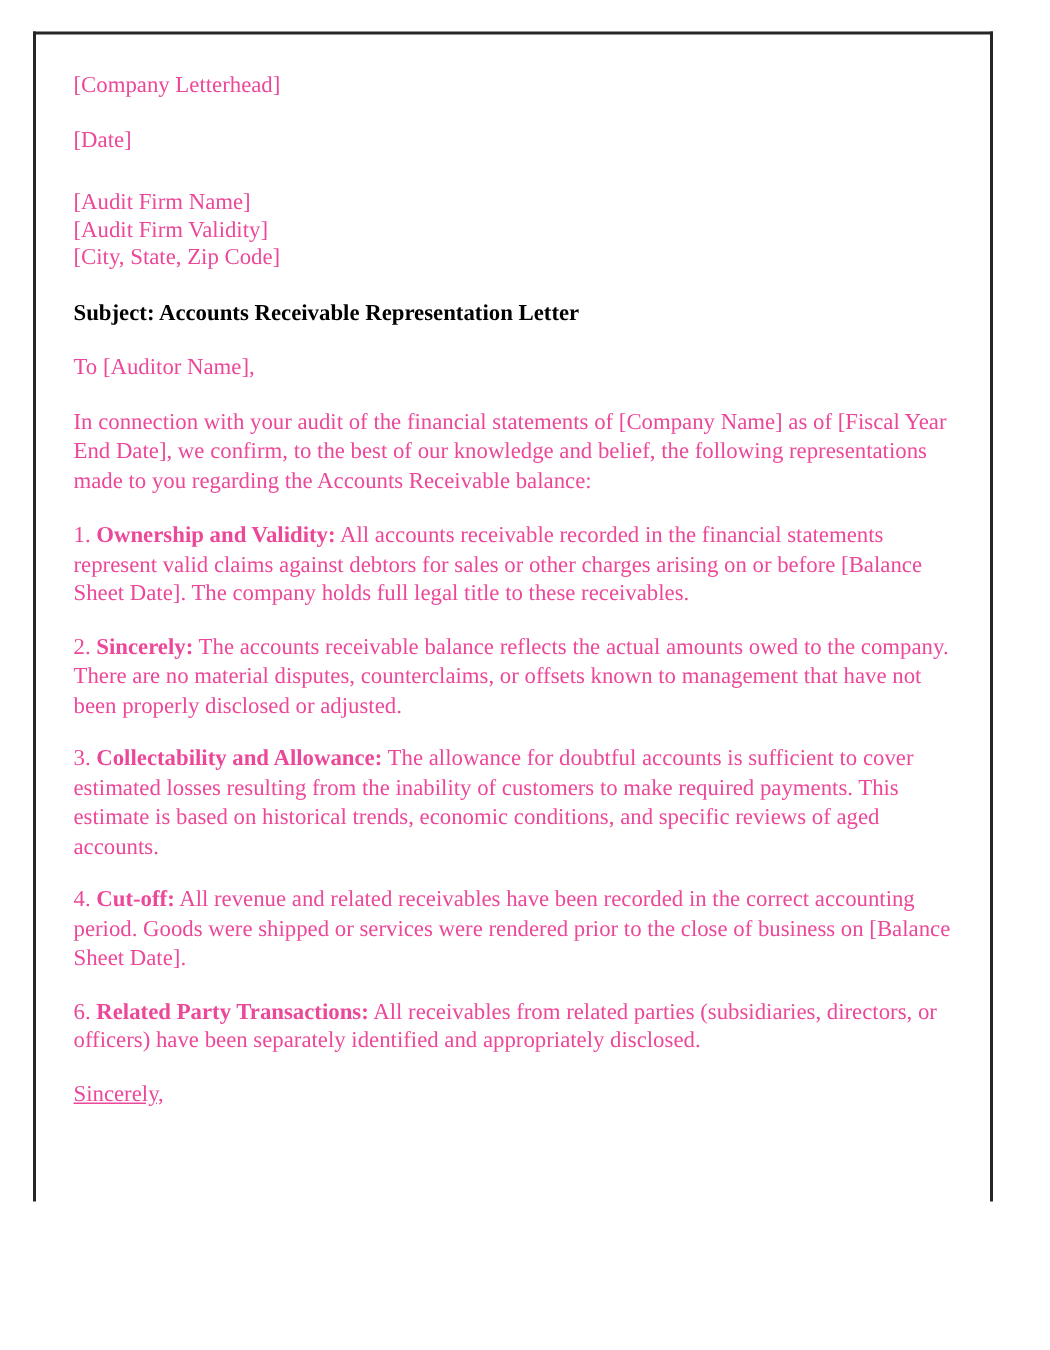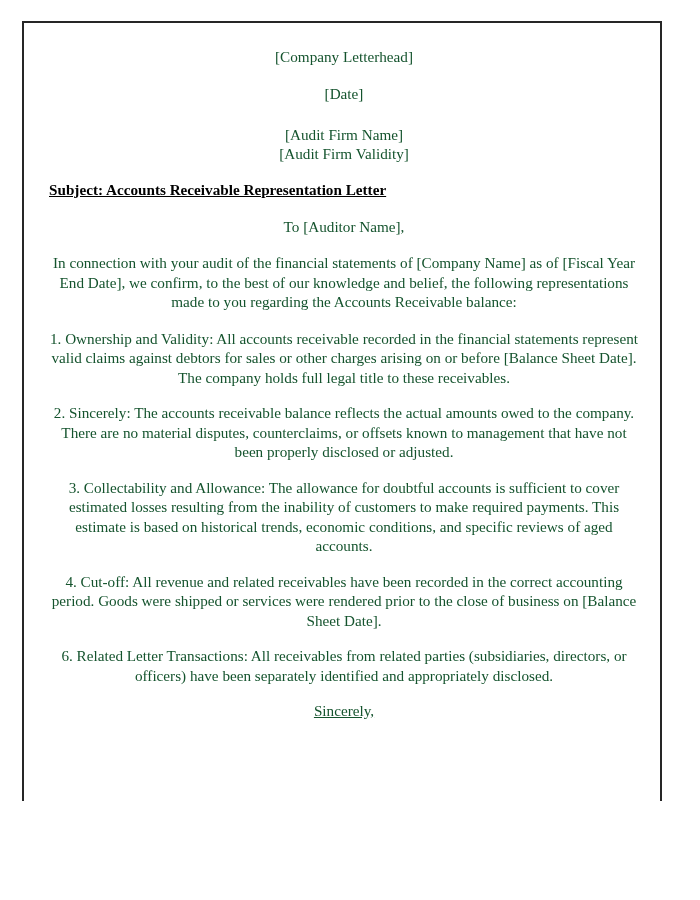--- a/index.html
+++ b/index.html
@@ -36,48 +36,47 @@
     position: absolute;
     left: 25px;
     top: 24px;
     width: 590px;
   }
 
   
   .block {
     font-size: 15.2px;
     line-height: 19.5px;
-    text-align: center;
+    text-align: left;
     margin: 0 0 17px 0;
-    color: #14532d;
+    color: #ec4899;
   }
   .block:last-child { margin-bottom: 0; }
 
   .block.tight-group {
     margin-bottom: 17px;
     margin-top: 23px;
   }
   .block.tight-group .addr-line {
     display: block;
     line-height: 18.6px;
   }
 
   .subject-line {
     font-weight: bold;
     font-size: 15.2px;
     line-height: 19.5px;
     margin: 0 0 17px 0;
-    text-decoration: underline;
   }
 
   .num {
     font-weight: normal;
   }
   .lead {
-    font-weight: normal;
+    font-weight: bold;
   }
 
   .para {
     margin-bottom: 16px;
   }
 
   .closing {
     margin-bottom: 17px;
     text-decoration: underline;
   }
@@ -92,20 +91,21 @@
 <div id="page-sheet">
   <div id="doc-body">
 
     <p class="block">[Company Letterhead]</p>
 
     <p class="block">[Date]</p>
 
     <p class="block tight-group">
       <span class="addr-line">[Audit Firm Name]</span>
       <span class="addr-line">[Audit Firm Validity]</span>
+      <span class="addr-line">[City, State, Zip Code]</span>
     </p>
 
     <p class="subject-line">Subject: Accounts Receivable Representation Letter</p>
 
     <p class="block">To [Auditor Name],</p>
 
     <p class="block">In connection with your audit of the financial statements of [Company Name] as of [Fiscal Year End Date], we confirm, to the best of our knowledge and belief, the following representations made to you regarding the Accounts Receivable balance:</p>
 
     <p class="block para">
       <span class="num">1.</span>
@@ -127,21 +127,21 @@
 
     <p class="block para">
       <span class="num">4.</span>
       <span class="lead">Cut-off:</span>
       <span>All revenue and related receivables have been recorded in the correct accounting period. Goods were shipped or services were rendered prior to the close of business on [Balance Sheet Date].</span>
     </p>
 
 
     <p class="block para">
       <span class="num">6.</span>
-      <span class="lead">Related Letter Transactions:</span>
+      <span class="lead">Related Party Transactions:</span>
       <span>All receivables from related parties (subsidiaries, directors, or officers) have been separately identified and appropriately disclosed.</span>
     </p>
 
     <p class="block closing">Sincerely,</p>
 
 
   </div>
 </div>
 
 </body></html>

